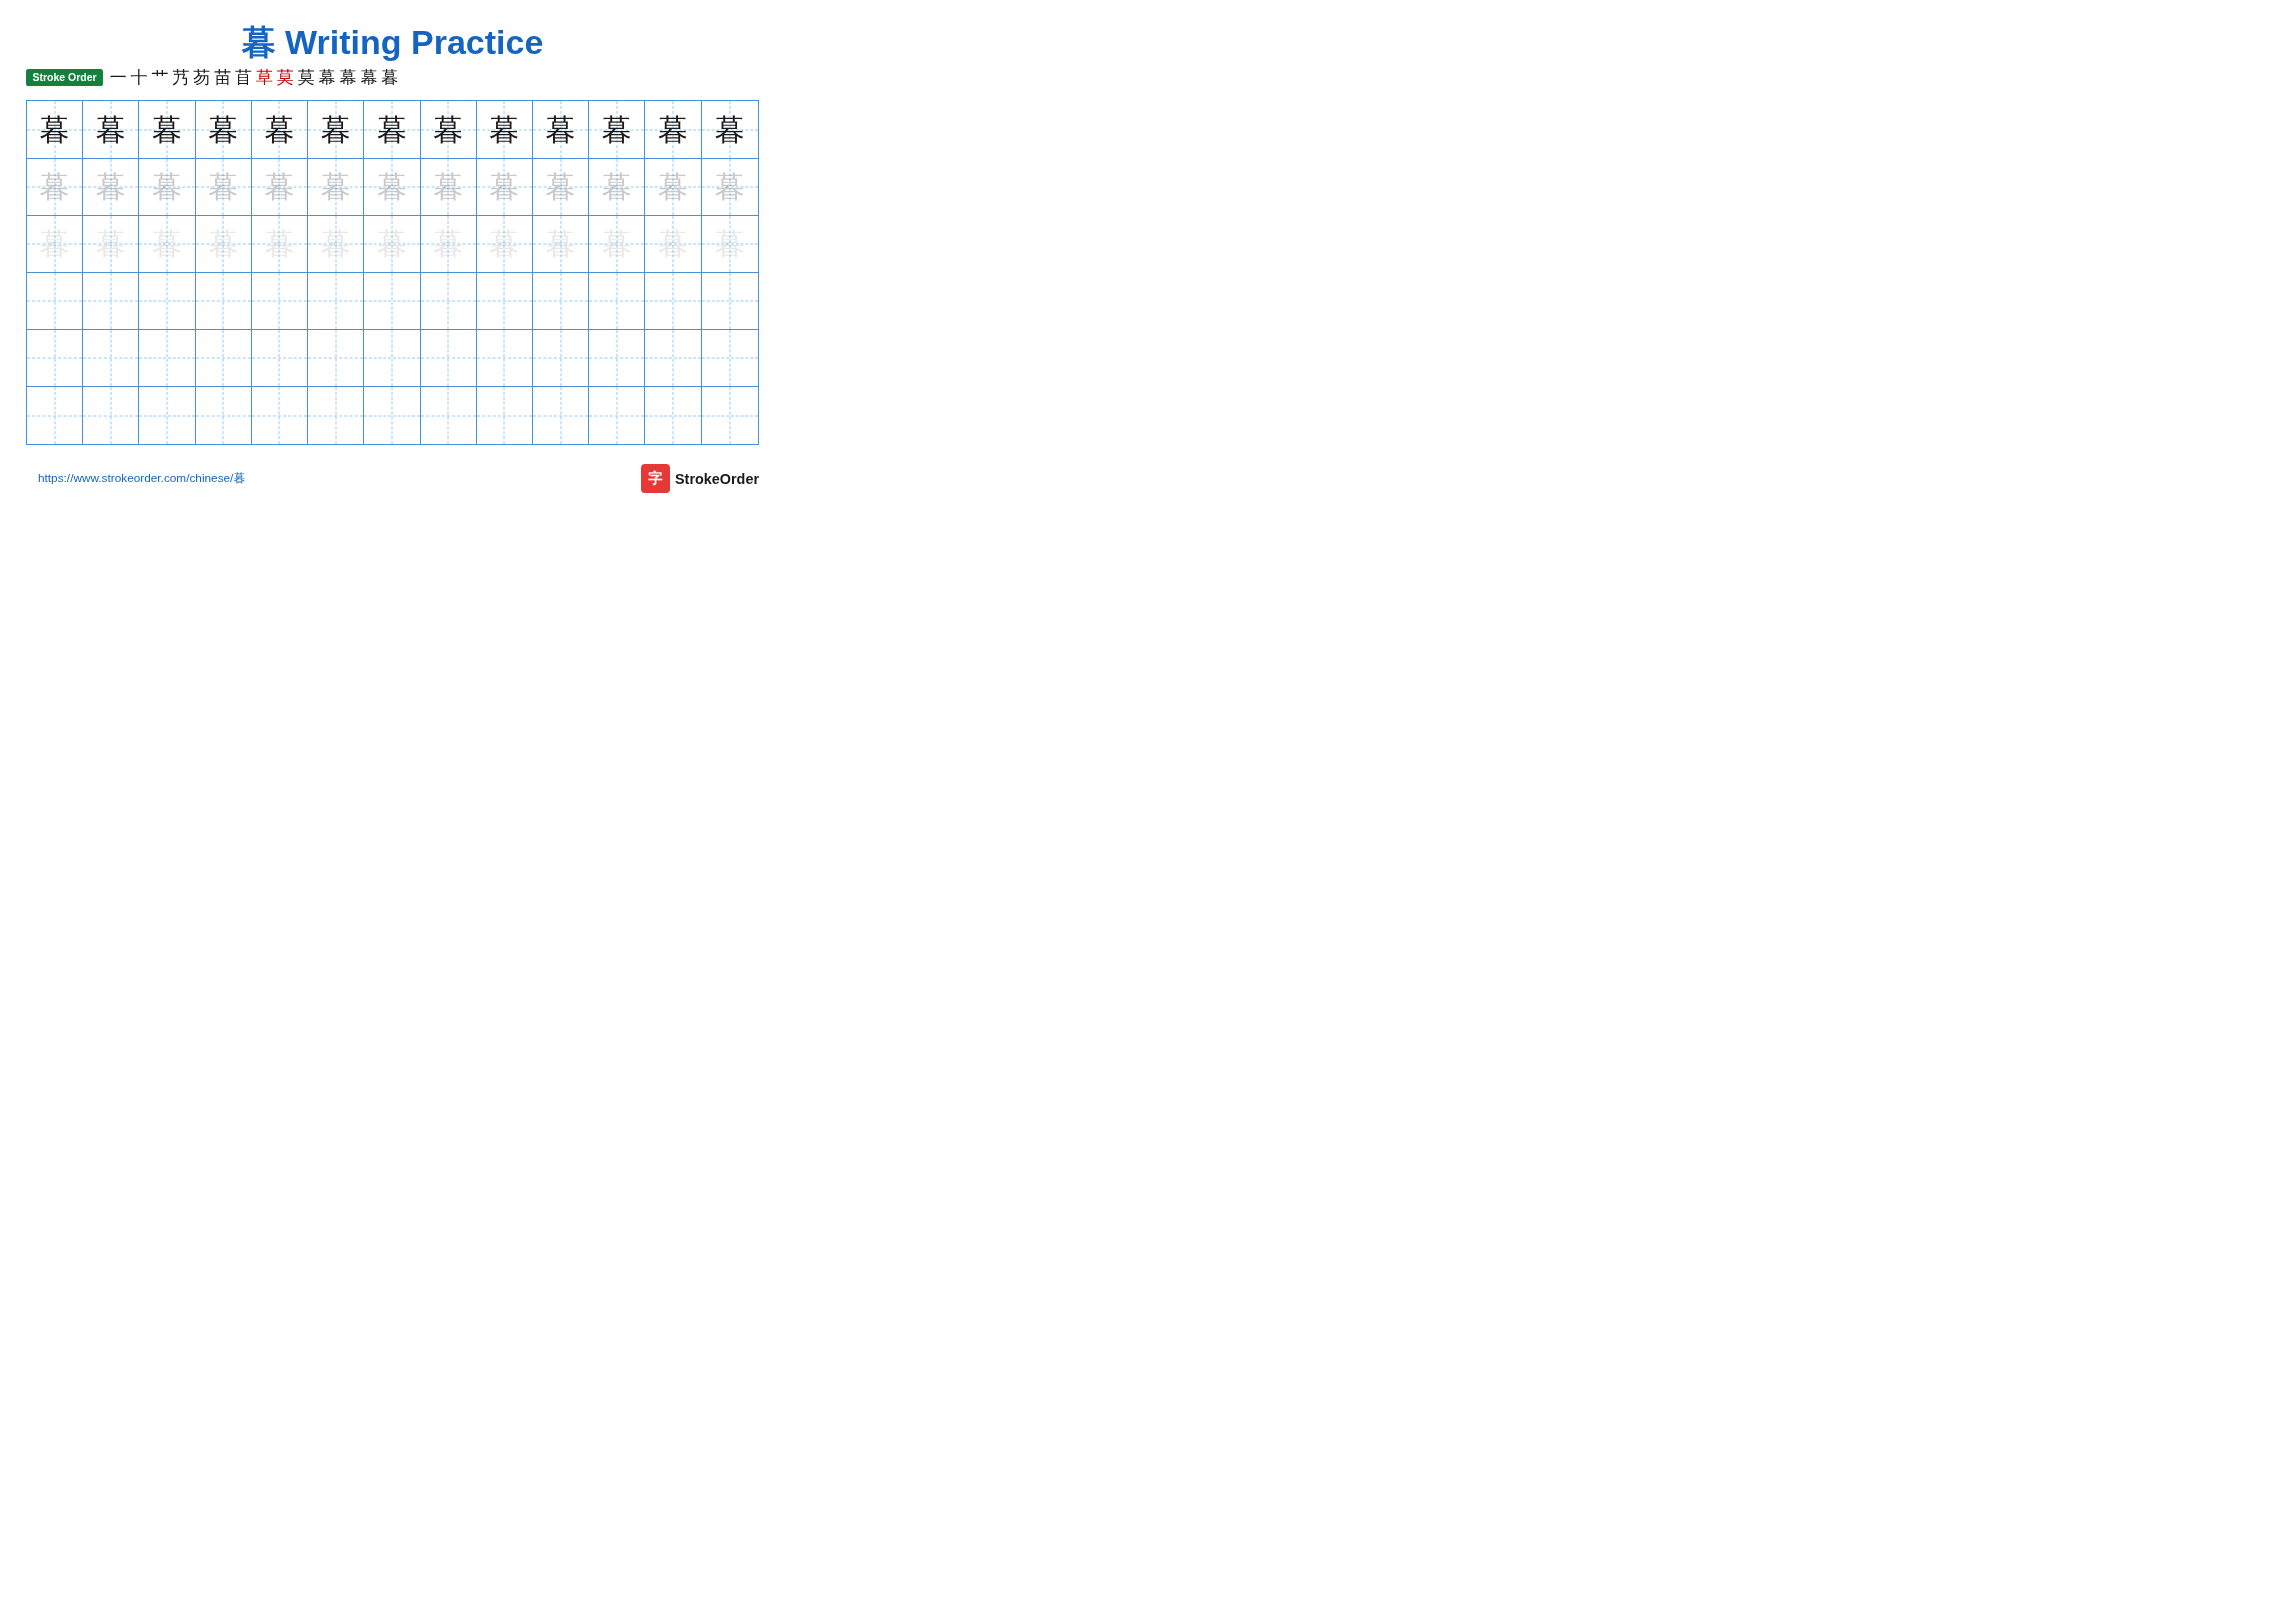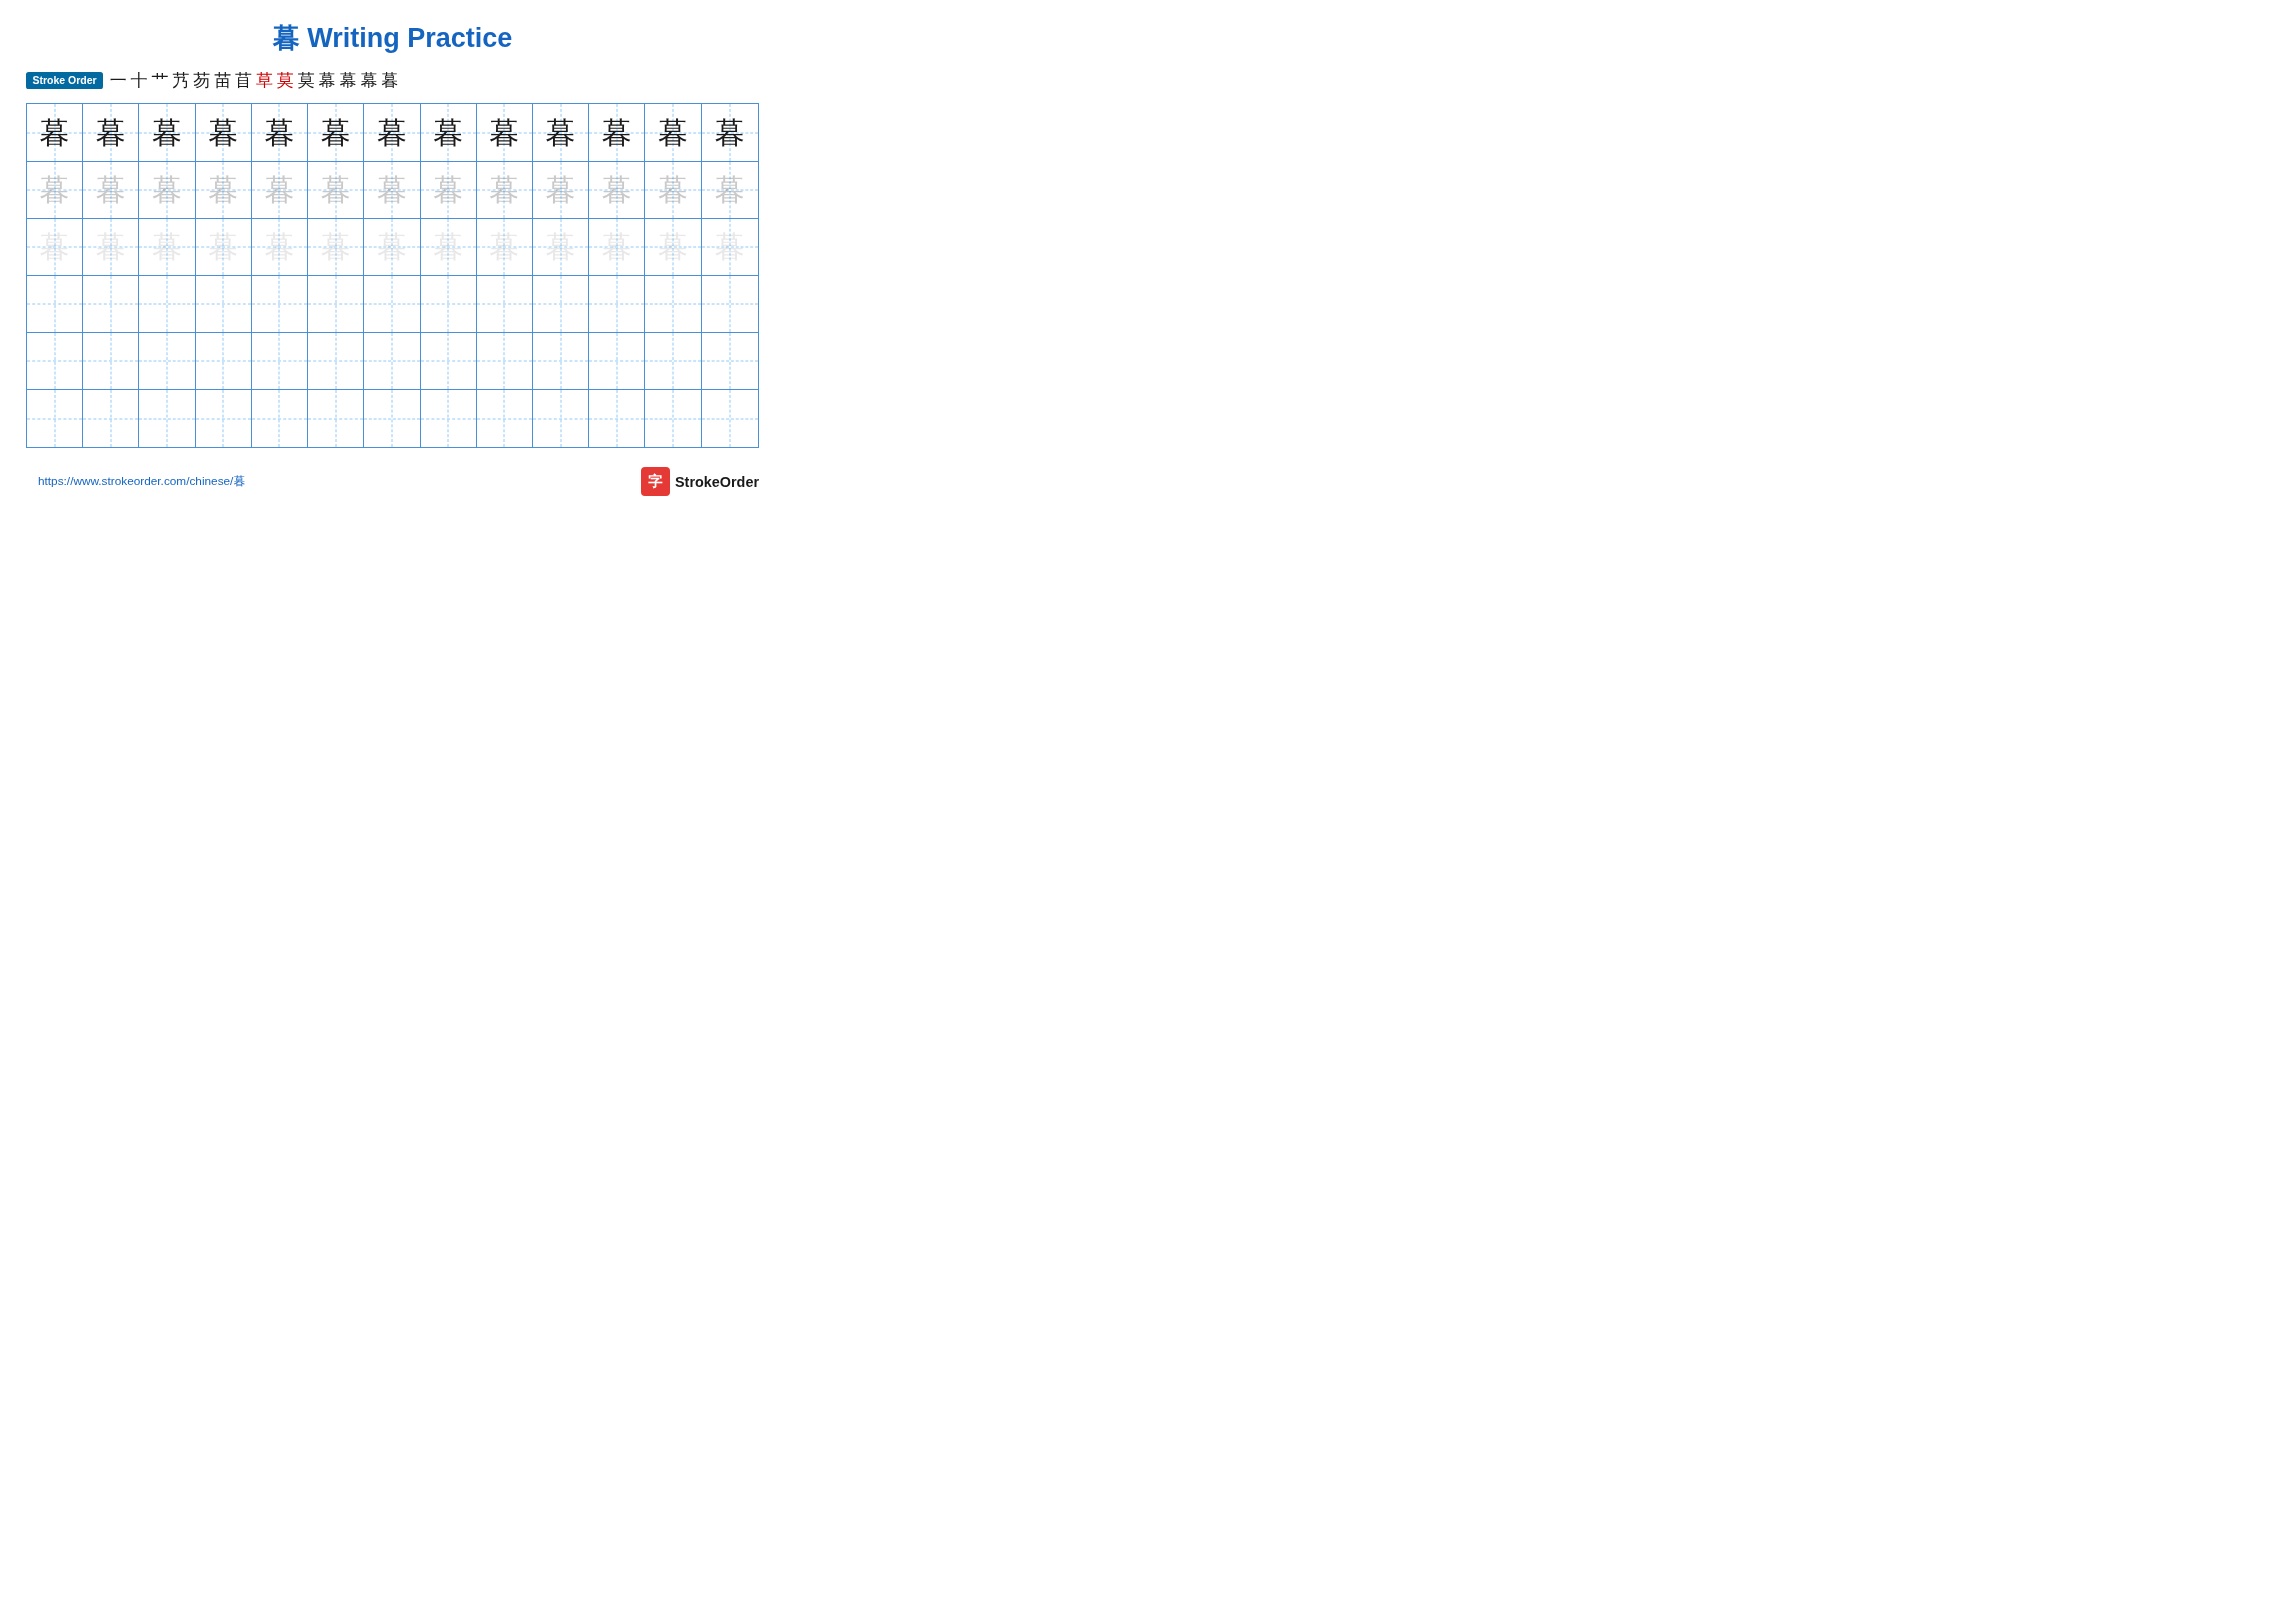--- a/index.html
+++ b/index.html
@@ -6,40 +6,39 @@
     body {
       background: #ffffff;
       font-family: 'Arial', sans-serif;
       width: 785px;
       min-height: 556px;
       padding: 19.6px 26px;
     }
 
     .page-title {
       text-align: center;
-      font-size: 27px;
+      font-size: 34px;
       font-weight: bold;
-      margin-bottom: 13px;
       color: #1a1a1a;
     }
     .page-title .char {
       color: #1565C0;
     }
     .page-title .text {
       color: #1565C0;
     }
 
     .stroke-order-row {
       display: flex;
       align-items: center;
       margin-bottom: 11.8px;
       gap: 6.5px;
     }
     .stroke-order-badge {
-      background: #0369a1;
+      background: #15803d;
       color: white;
       font-size: 10.5px;
       font-weight: bold;
       padding: 2.6px 6.5px;
       border-radius: 2.6px;
       white-space: nowrap;
     }
     .stroke-sequence {
       display: flex;
       align-items: center;

